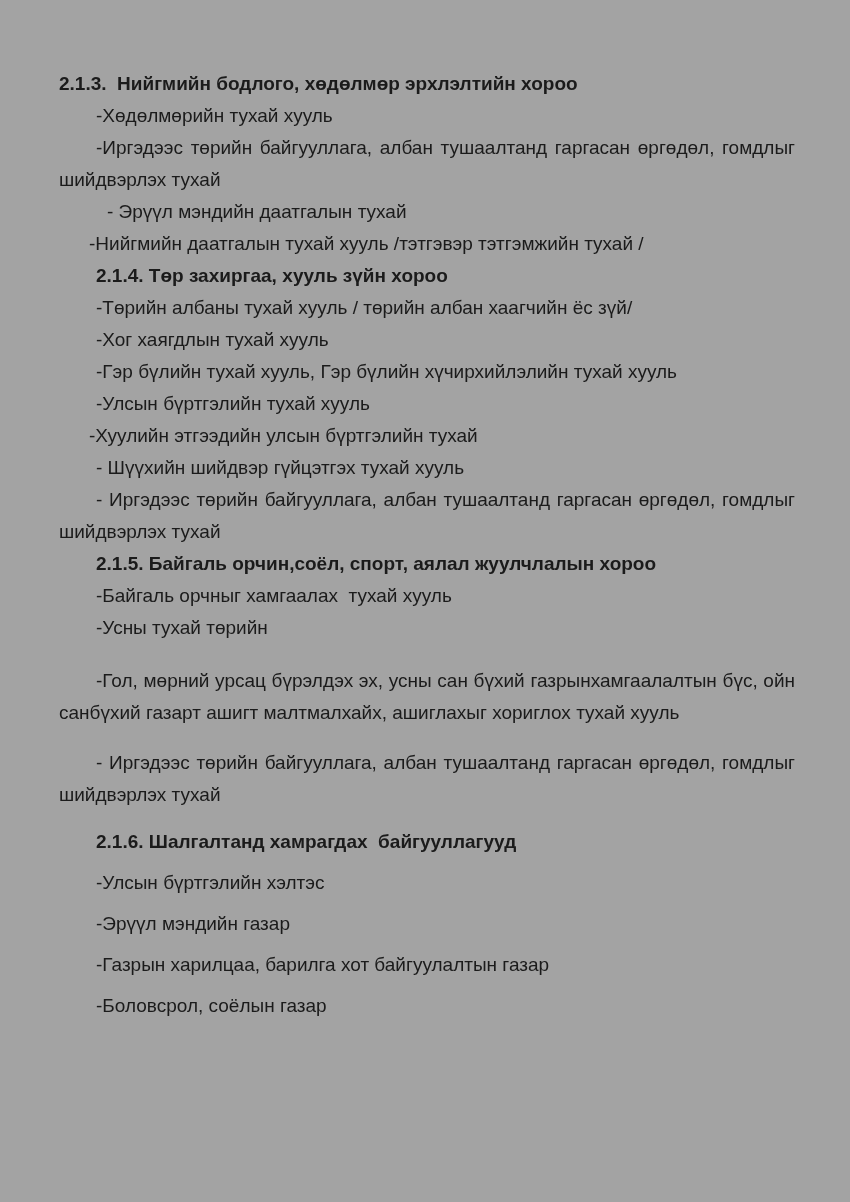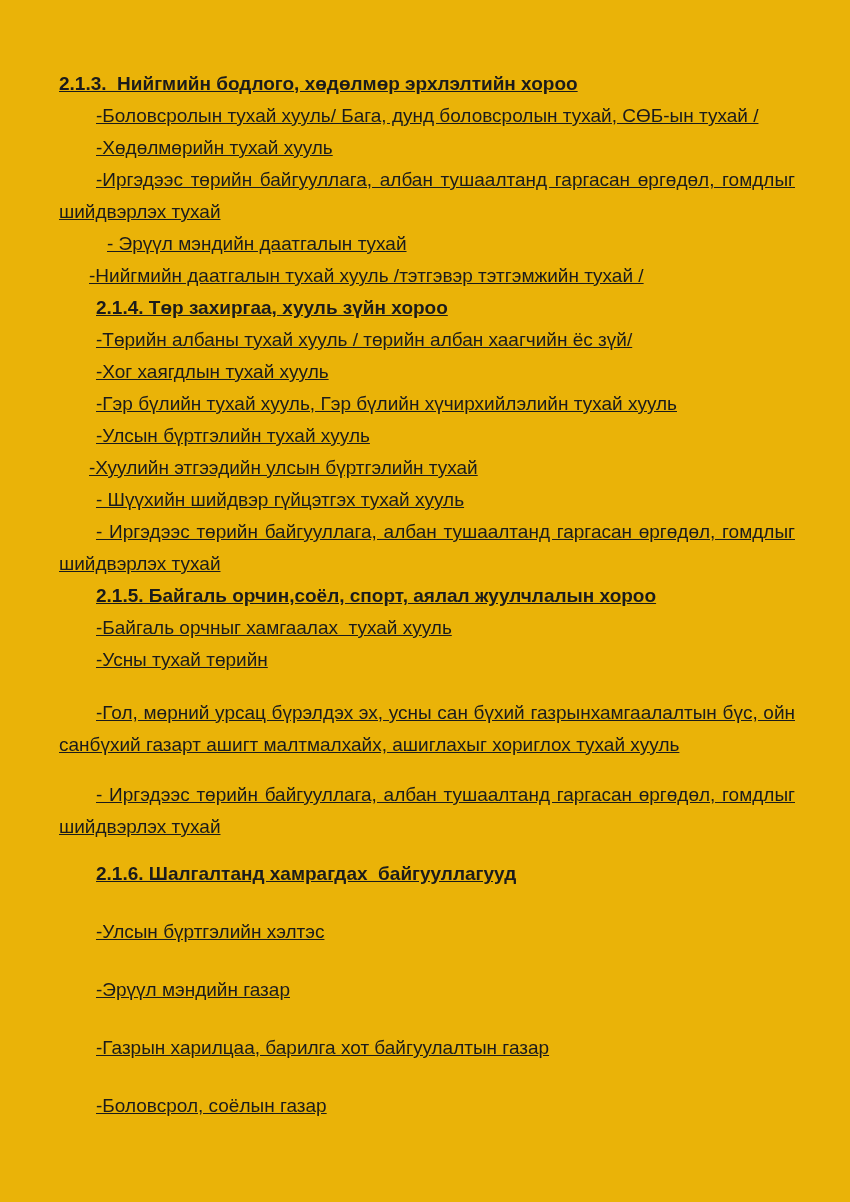--- a/index.html
+++ b/index.html
@@ -5,57 +5,55 @@
   html, body {
     margin: 0;
     padding: 0;
     background: #ffffff;
   }
   .page {
     position: relative;
     box-sizing: border-box;
     width: 850px;
     height: 1202px;
-    background: #eab308;
+    background: #a3a3a3;
     padding: 68px 55px 0 59px;
     font-family: "Liberation Sans", "DejaVu Sans", sans-serif;
     font-size: 19px;
     line-height: 32px;
     color: #1b1b1b;
     overflow: hidden;
-    text-decoration: underline;
   }
   .para {
     margin: 0;
     white-space: normal;
   }
   
   .v-h1 { font-weight: bold; }
   
   .v-h, .v-hs { font-weight: bold; text-indent: 37px; }
   .v-hs { margin-top: 15px; }
   
   .v-b, .v-bs { text-indent: 37px; }
-  .v-bs { margin-top: 26px; }
+  .v-bs { margin-top: 9px; }
   
   .v-b2 { text-indent: 48px; }
   
   .v-b0 { text-indent: 30px; }
   
   .v-j, .v-js, .v-js2 { text-indent: 37px; text-align: justify; }
   .v-js { margin-top: 21px; }
   .v-js2 { margin-top: 18px; }
 </style>
 </head>
 <body>
 
 <div class="page">
   <div id="doc">
       <p class="para v-h1">2.1.3.&nbsp; Нийгмийн бодлого, хөдөлмөр эрхлэлтийн хороо</p>
-      <p class="para v-b">-Боловсролын тухай хууль/ Бага, дунд боловсролын тухай, СӨБ-ын тухай /</p>
       <p class="para v-b">-Хөдөлмөрийн тухай хууль</p>
       <p class="para v-j">-Иргэдээс төрийн байгууллага, албан тушаалтанд гаргасан өргөдөл, гомдлыг шийдвэрлэх тухай</p>
       <p class="para v-b2">- Эрүүл мэндийн даатгалын тухай</p>
       <p class="para v-b0">-Нийгмийн даатгалын тухай хууль /тэтгэвэр тэтгэмжийн тухай /</p>
       <p class="para v-h">2.1.4. Төр захиргаа, хууль зүйн хороо</p>
       <p class="para v-b">-Төрийн албаны тухай хууль / төрийн албан хаагчийн ёс зүй/</p>
       <p class="para v-b">-Хог хаягдлын тухай хууль</p>
       <p class="para v-b">-Гэр бүлийн тухай хууль, Гэр бүлийн хүчирхийлэлийн тухай хууль</p>
       <p class="para v-b">-Улсын бүртгэлийн тухай хууль</p>
       <p class="para v-b0">-Хуулийн этгээдийн улсын бүртгэлийн тухай</p>

